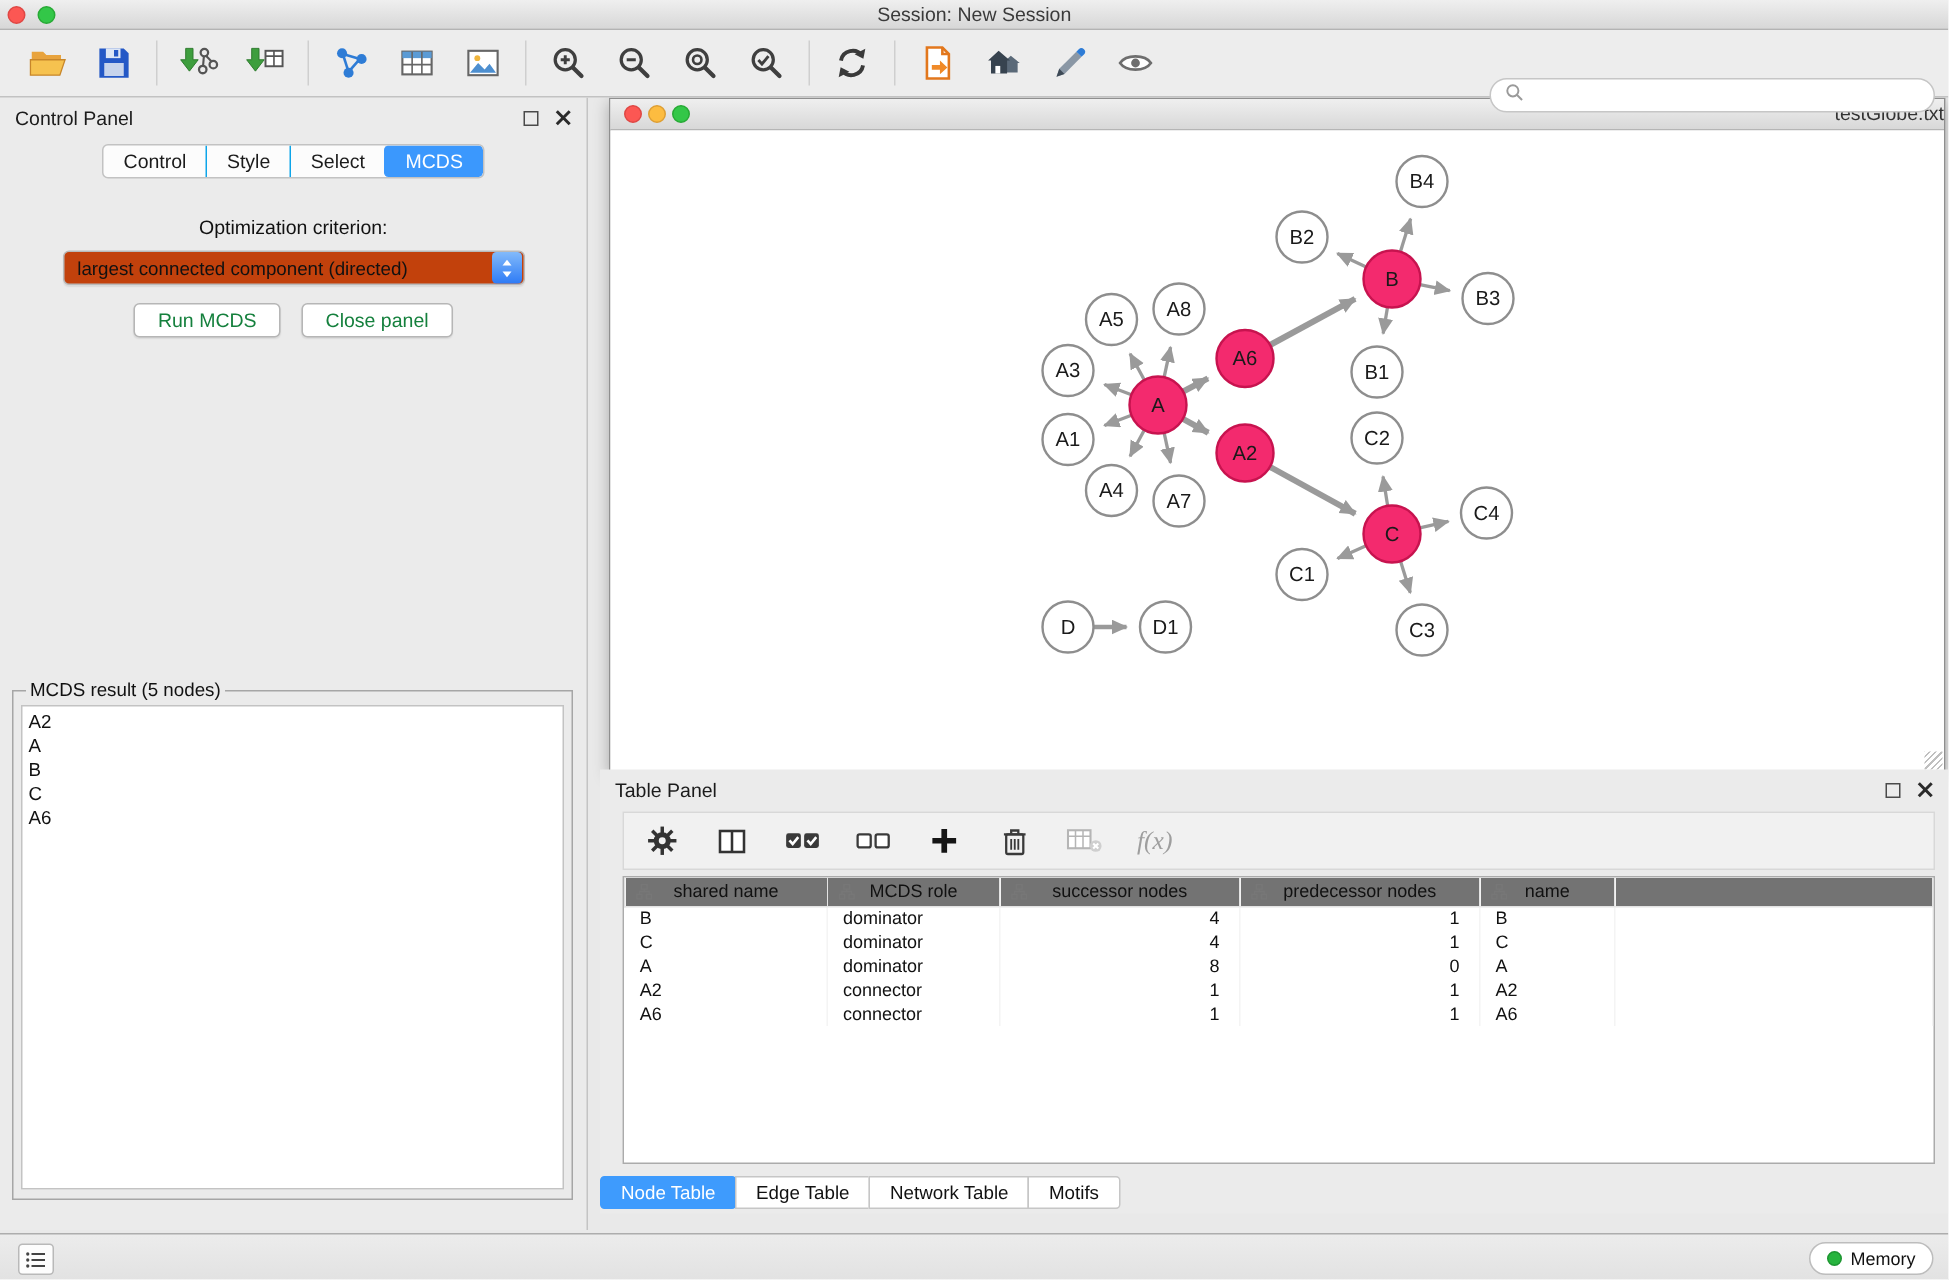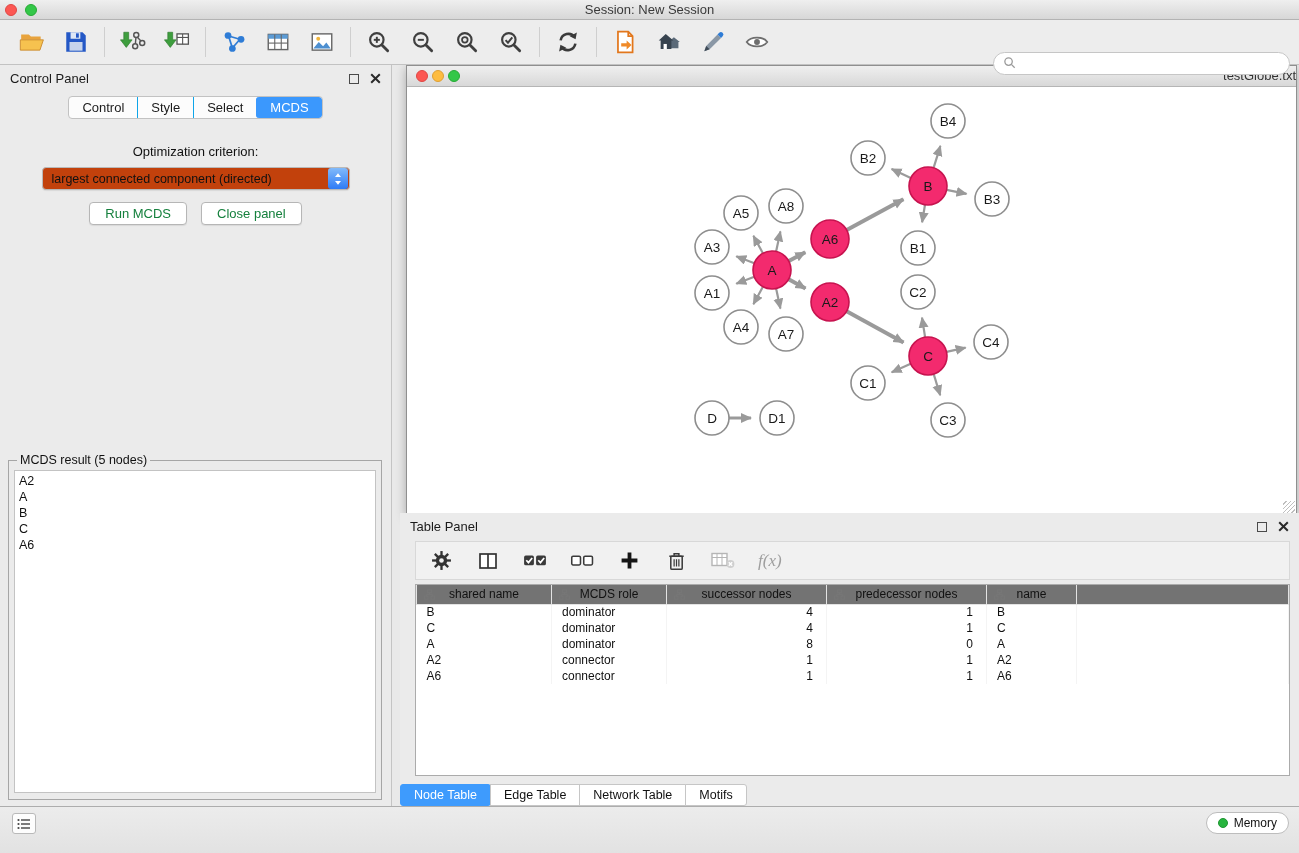--- a/index.html
+++ b/index.html
@@ -76,21 +76,21 @@
     font-weight:normal; font-size:12px; color:#111; position:relative; }
   table.node-table th .col-icon { position:absolute; left:7px; top:4px; }
   table.node-table td { height:16px; padding:0 10px; border-right:1px solid #F4F4F4; white-space:nowrap; }
   table.node-table td.num { text-align:right; padding-right:13px; }
   .tp-tabs { display:flex; justify-content:flex-start; margin-top:8px; }
   .tp-tab { background:#fff; border:1px solid #C6C6C6; margin-left:-1px; padding:3px 13px; font-size:12.5px; cursor:default; }
   .tp-tab:first-child { margin-left:0; border-radius:3px 0 0 3px; }
   .tp-tab:last-child { border-radius:0 3px 3px 0; }
   .tp-tab.active { background:#3E9BFD; border-color:#3E9BFD; color:#fff; border-radius:3px; }
   
-  .statusbar { position:absolute; left:0; bottom:0; width:100%; height:47px;
+  .statusbar { position:absolute; left:0; bottom:0; width:100%; height:31px;
     background:linear-gradient(#ECECEC,#E2E2E2); border-top:1px solid #ADADAD; }
   .sb-list-btn { position:absolute; left:12px; top:6px; width:24px; height:21px; background:#FDFDFD;
     border:1px solid #B9B9B9; border-radius:3px; display:flex; align-items:center; justify-content:center; }
   .memory-btn { position:absolute; right:10px; top:5px; height:22px; background:#FFF; border:1px solid #BDBDBD;
     border-radius:11px; display:flex; align-items:center; gap:6px; padding:0 11px; font-size:12px; }
   .memory-dot { width:10px; height:10px; border-radius:50%; background:#27B43E; border:1px solid #1E9632; }
 </style>
 </head>
 <body>
 

